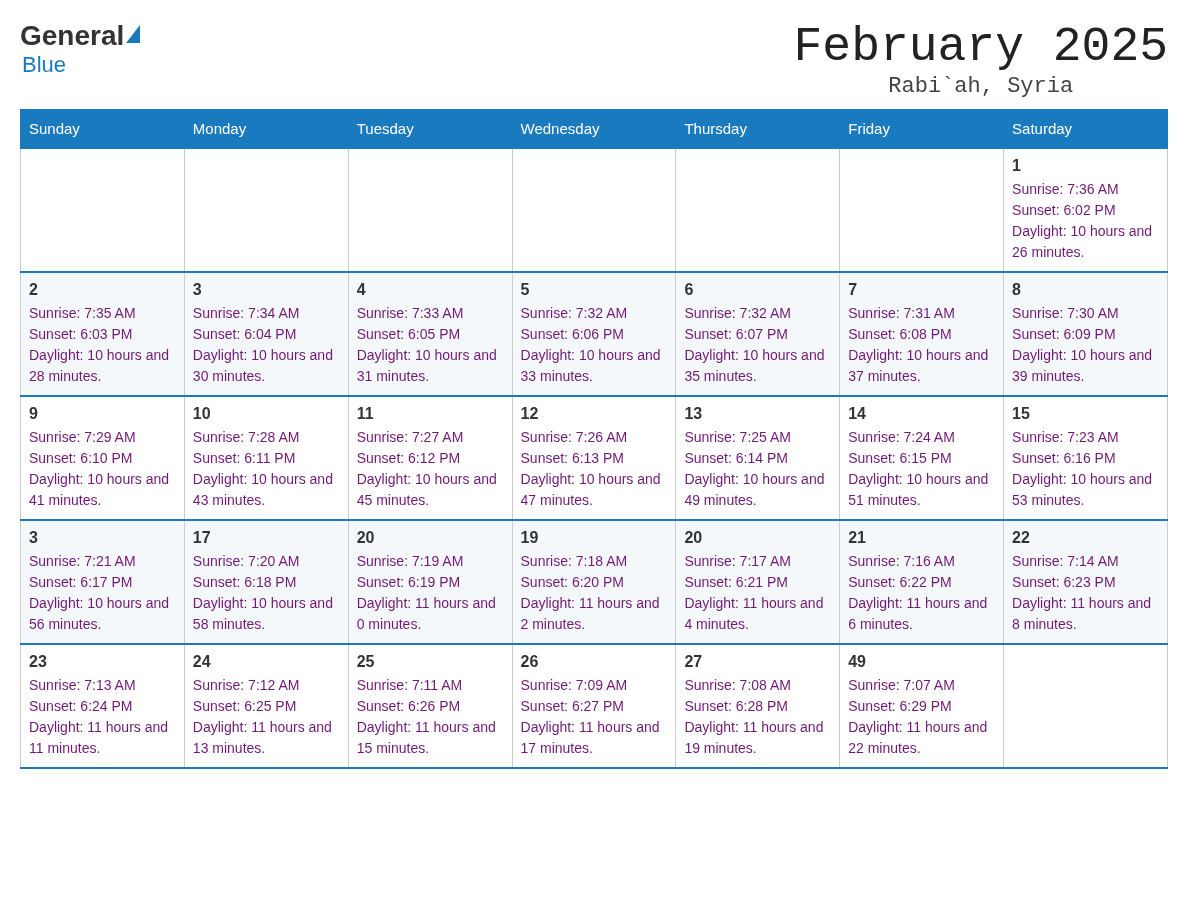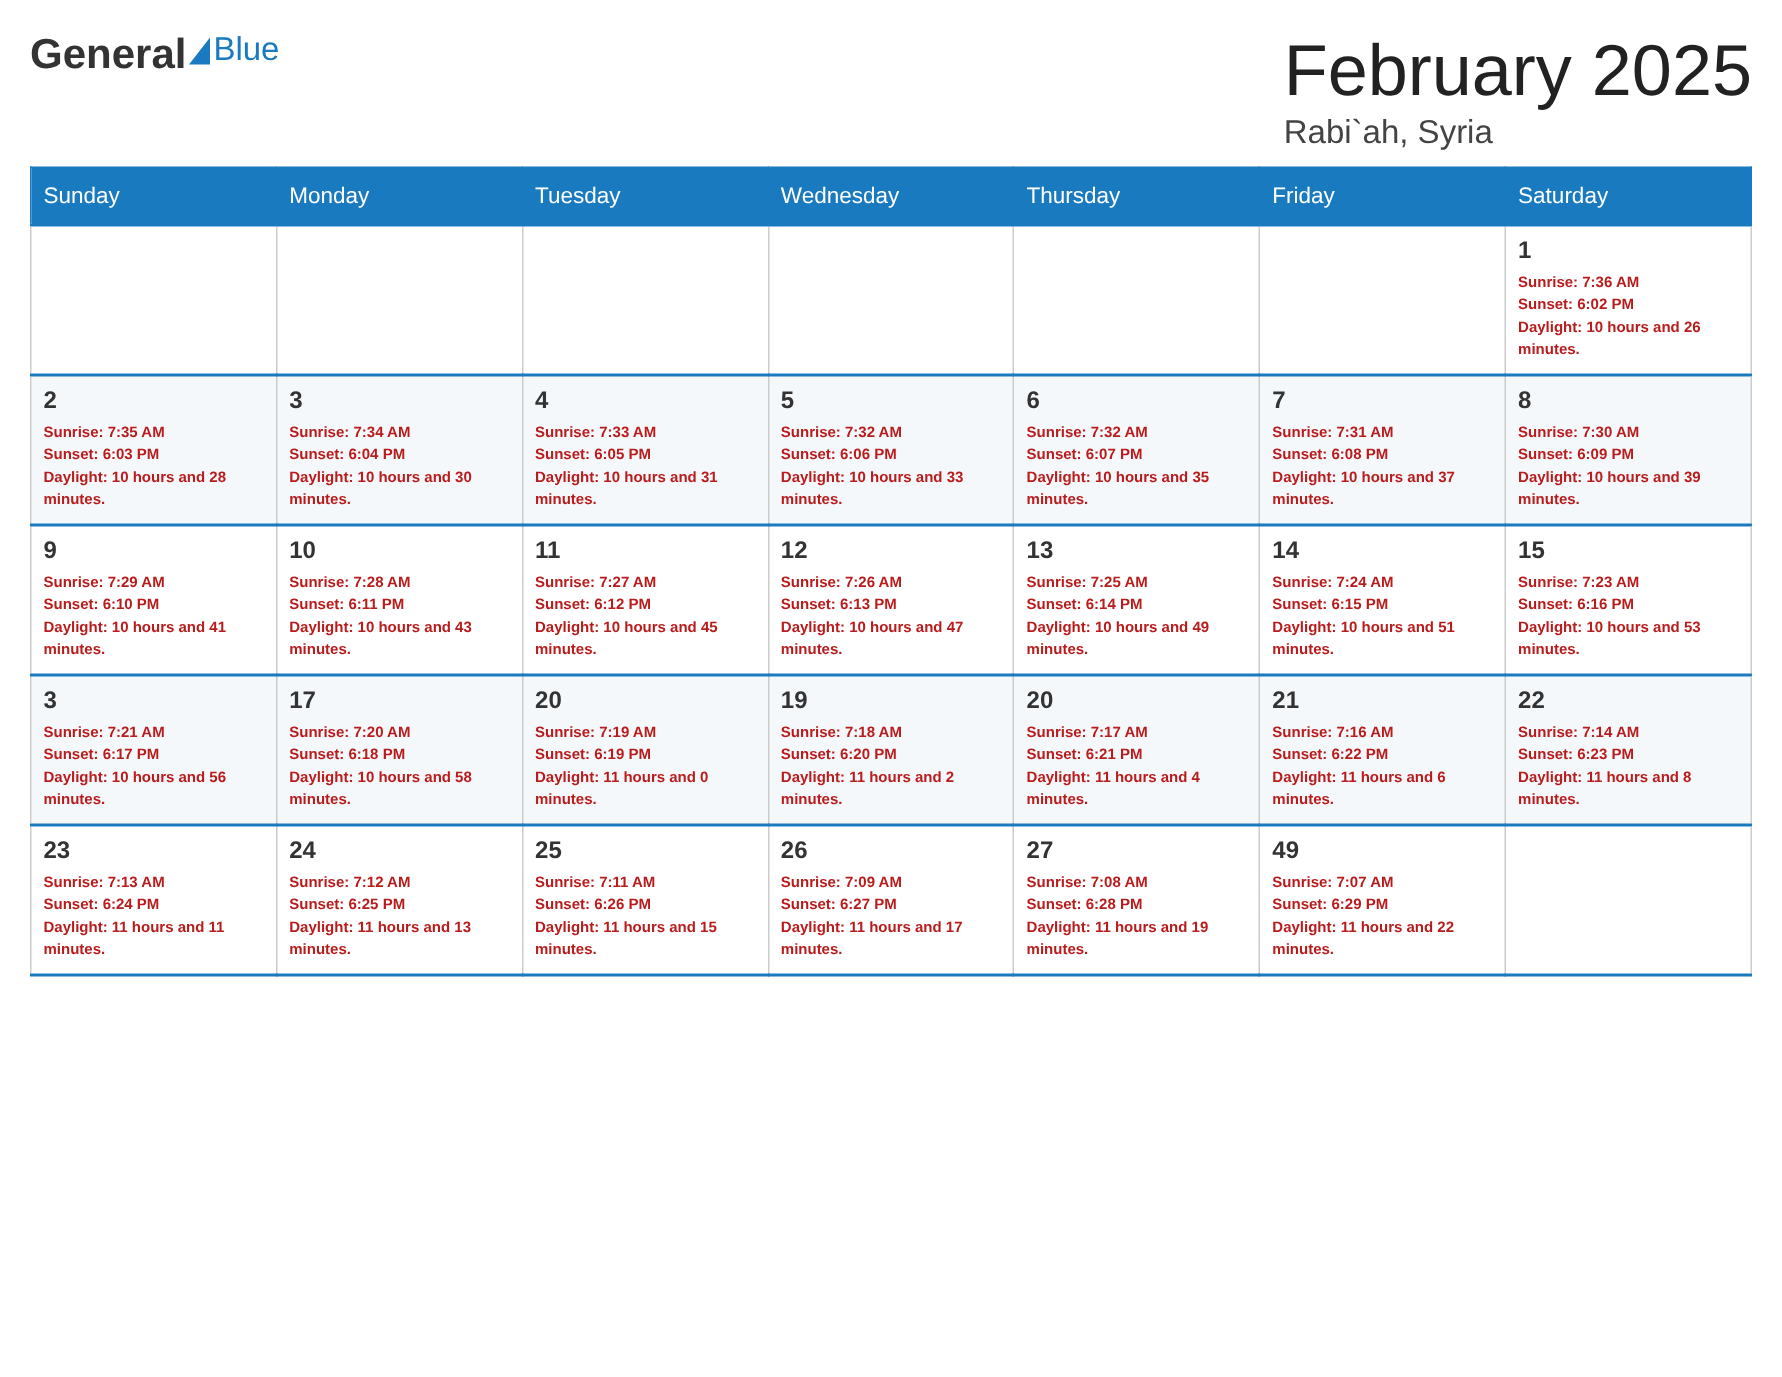--- a/index.html
+++ b/index.html
@@ -12,21 +12,21 @@
       padding: 20px;
     }
     .header {
       display: flex;
       justify-content: space-between;
       align-items: flex-start;
       margin-bottom: 10px;
     }
     .logo {
       display: flex;
-      flex-direction: row;
+      flex-direction: column;
       align-items: flex-start;
     }
     .logo-text {
       display: flex;
       align-items: center;
       font-size: 28px;
       font-weight: bold;
       color: #333;
     }
     .logo-general { color: #333; }
@@ -38,21 +38,22 @@
       margin-left: 2px;
       margin-top: -4px;
     }
     .logo-sub {
       font-size: 22px;
       font-weight: normal;
       color: #1a7abf;
       margin-left: 2px;
     }
     .title-block {
-      text-align: left;
+      text-align: center;
+      font-family: Liberation Mono, monospace;
     }
     .title-block h1 {
       font-size: 48px;
       font-weight: normal;
       color: #222;
     }
     .title-block h2 {
       font-size: 22px;
       font-weight: normal;
       color: #444;
@@ -83,24 +84,23 @@
     .calendar tr {
       border-bottom: 2px solid #1a7abf;
     }
     .day-number {
       font-size: 16px;
       font-weight: bold;
       display: block;
       margin-bottom: 4px;
     }
     .day-info {
-      font-size: 10px;
+      font-size: 14px;
       line-height: 1.5;
-      color: #b91c1c;
-      font-weight: bold;
+      color: #701a75;
     }
     .calendar tbody tr:nth-child(odd) td {
       background: #fff;
     }
     .calendar tbody tr:nth-child(even) td {
       background: #f5f8fb;
     }
   </style>
 </head>
 <body>

